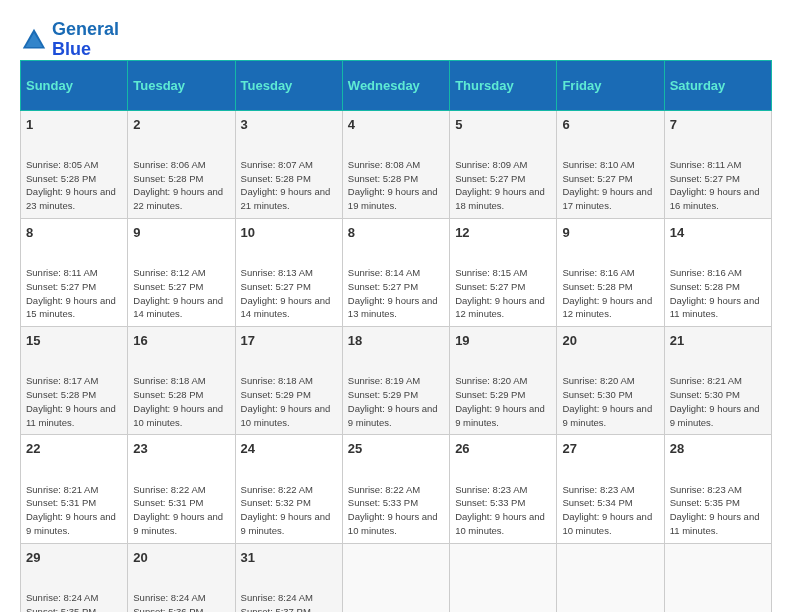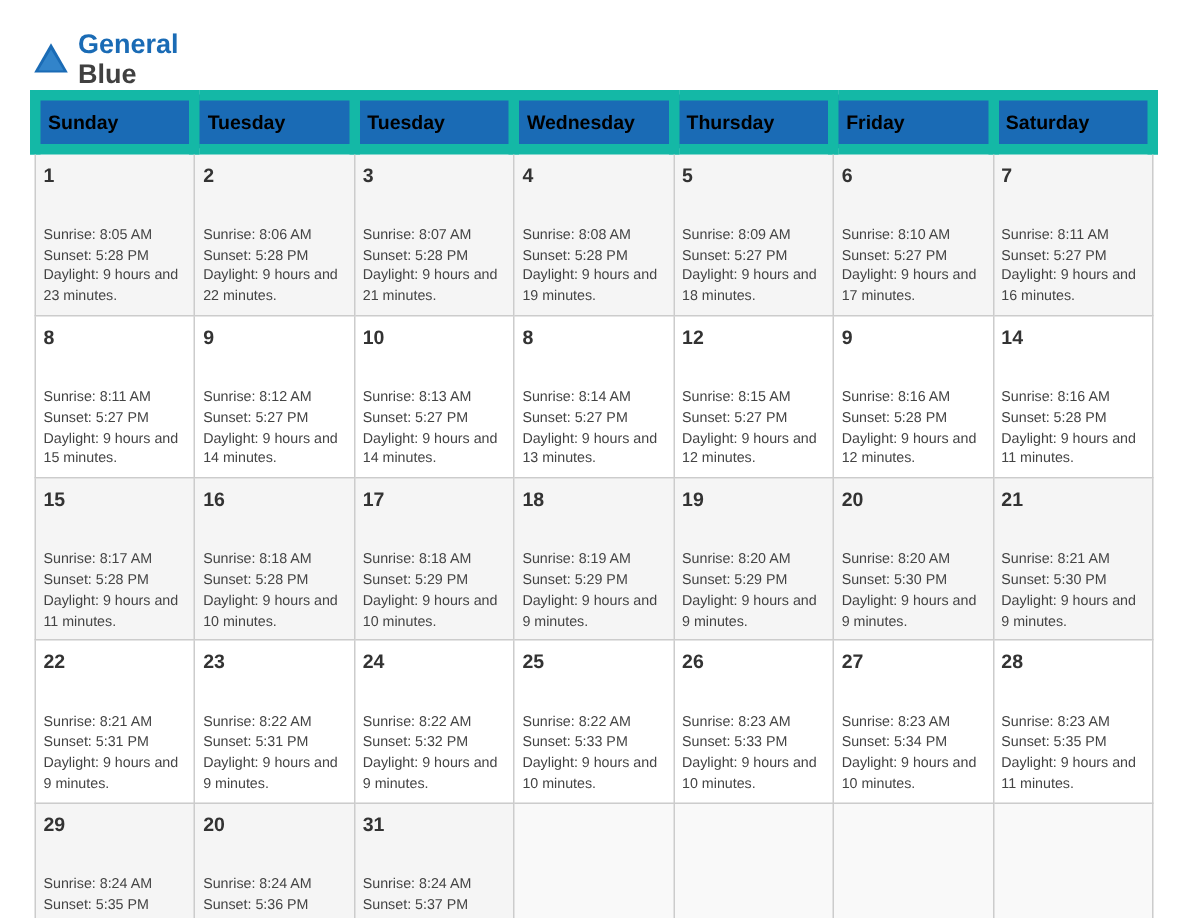--- a/index.html
+++ b/index.html
@@ -46,26 +46,26 @@
       font-size: 14px;
       color: #555;
     }
     table {
       width: 100%;
       border-collapse: collapse;
       font-size: 10.5px;
     }
     thead tr th {
       background-color: #1a6bb5;
-      color: #000000;
-      padding: 7px 5px;
+      color: #5eead4;
+      padding: 17px 5px;
       text-align: left;
       font-size: 13px;
       font-weight: bold;
-      border: 7px solid #14b8a6;
+      border: 1px solid #14b8a6;
     }
     tbody tr td {
       vertical-align: top;
       padding: 5px 5px;
       border: 1px solid #ccc;
       width: 14.28%;
       background: #fff;
       color: #333;
       line-height: 1.4;
     }
@@ -92,21 +92,21 @@
 <body>
 
 <div class="header-area">
   <div class="logo">
     <svg class="logo-icon" viewBox="0 0 40 40">
       <polygon points="20,4 36,32 4,32" fill="#1a6bb5"></polygon>
       <polygon points="20,10 32,30 8,30" fill="#4a9de0" opacity="0.5"></polygon>
     </svg>
     <div class="logo-text">
       <div><span>General</span></div>
-      <div><span style="color:#404040">Blue</span></div>
+      <div><span style="color:#1d4ed8">Blue</span></div>
     </div>
   </div>
   <div class="title-area">
     <div class="month-title"></div>
     <div class="location-title"></div>
   </div>
 </div>
 
 <table>
   <thead>

